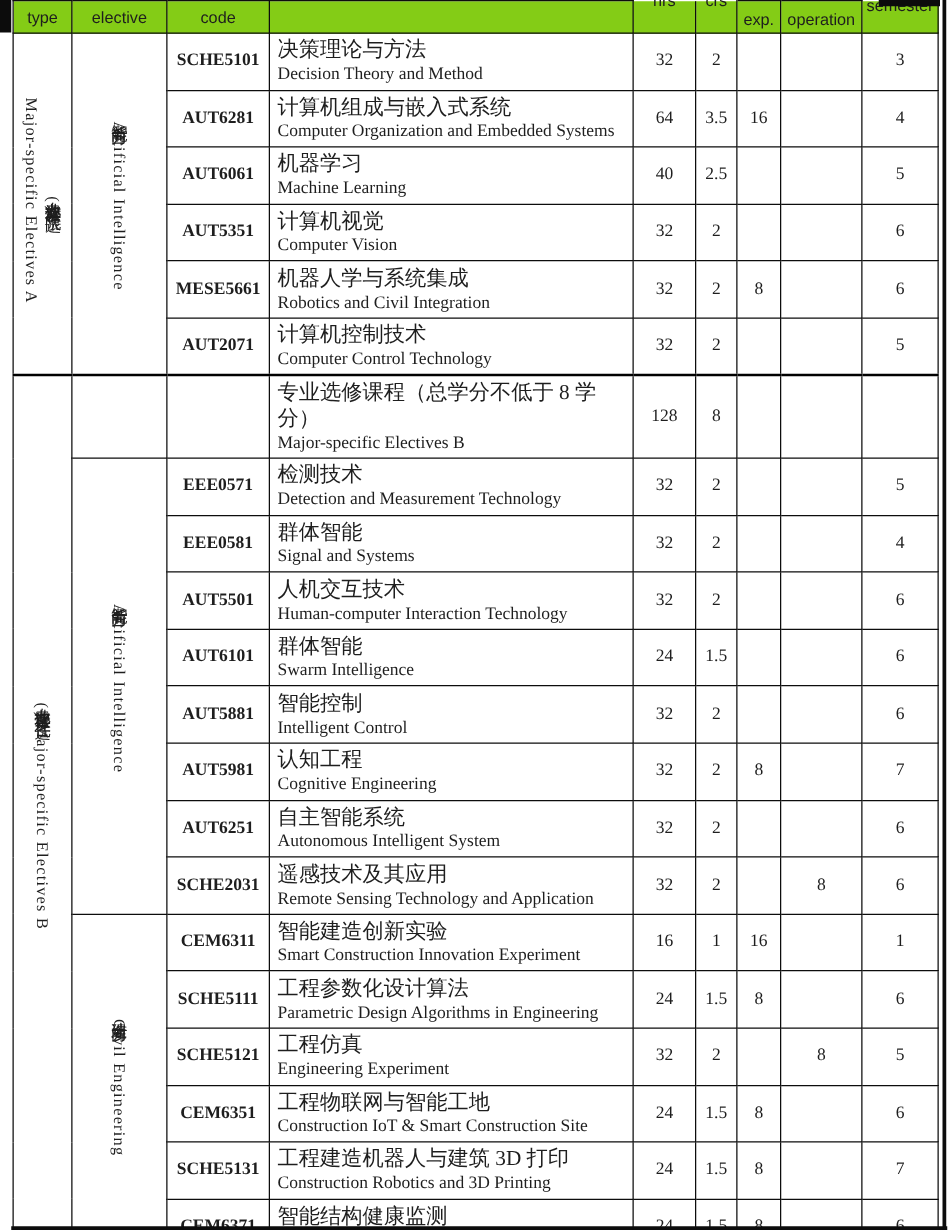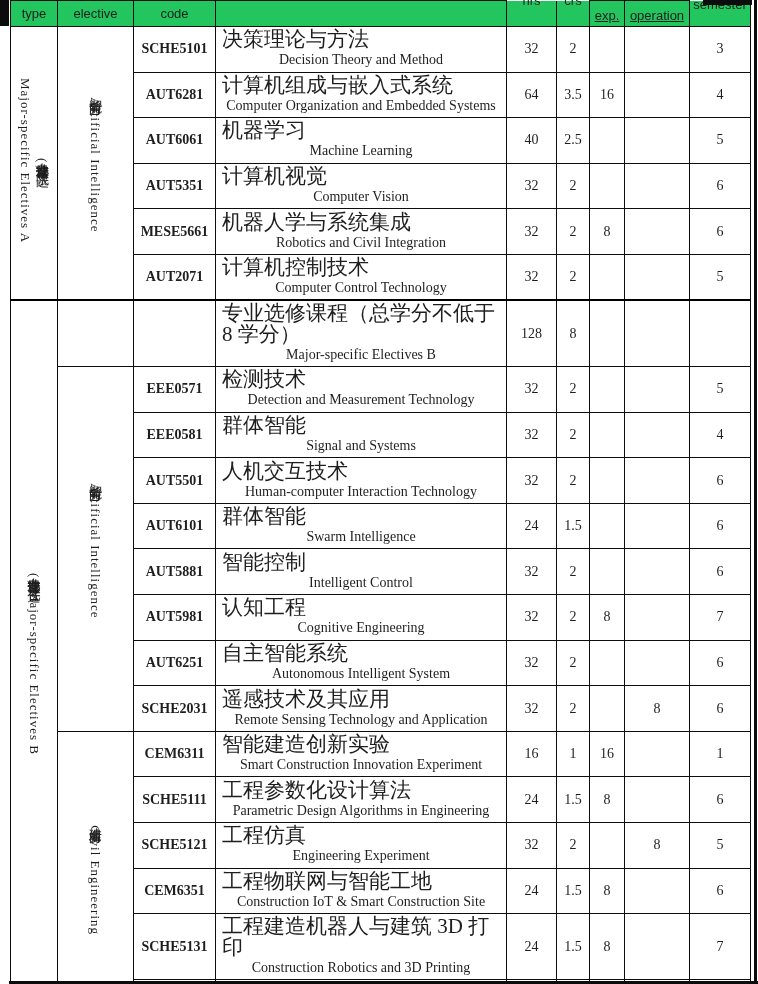--- a/index.html
+++ b/index.html
@@ -28,35 +28,35 @@
   col.co-op       { width: 65px; }
   col.co-sem      { width: 61px; }
 
   th, td { border: 1.5px solid #0d0d0d; padding: 0; }
 
   thead tr { height: 26px; }
   th {
     font-family: "Liberation Sans", sans-serif;
     font-weight: normal; font-size: 13px;
     vertical-align: top; overflow: visible;
-    background: #22c55e;
+    background: #84cc16;
   }
   th .hlab { display: block; line-height: 14px; text-align: center; }
   .lab-mid  .hlab { margin-top: 6px; text-align: center; }   
-  .lab-low  .hlab { margin-top: 8px; text-decoration: underline; }   
+  .lab-low  .hlab { margin-top: 8px; }   
   .clip-hi  .hlab { margin-top: -7px; }  
   .clip-sem .hlab { margin-top: -3px; }  
   .no-top { border-top: none; }
 
   tr.data-row { height: 45.6px; }
 
   td.c-code { text-align: center; font-size: 14px; font-weight: bold; }
   td.c-name { text-align: left; vertical-align: middle; padding: 2px 6px; }
-  td.c-name .cn { display: block; font-size: 21px; line-height: 21px; }
-  td.c-name .en { display: block; font-size: 14px; line-height: 19px; text-align: center; }
+  td.c-name .cn { display: block; font-size: 17px; line-height: 21px; }
+  td.c-name .en { display: block; font-size: 14px; line-height: 19px; }
   td.c-num  { text-align: center; font-size: 14px; }
 
   td.v-cell { text-align: center; vertical-align: middle; }
   td.v-cell .v-text {
     display: inline-block;
     writing-mode: vertical-rl;
     text-orientation: mixed;
     white-space: pre-line;
     font-size: 13px;
     letter-spacing: 1px;

